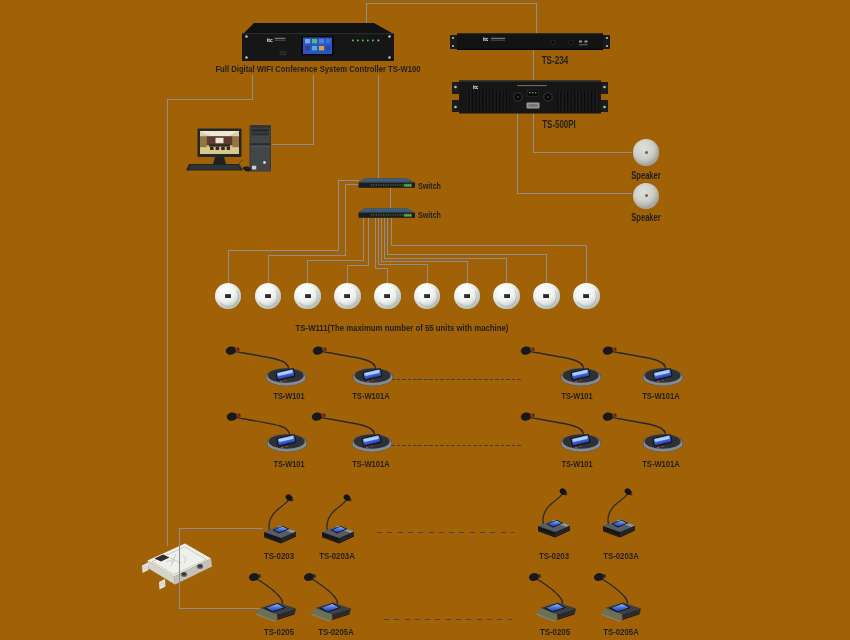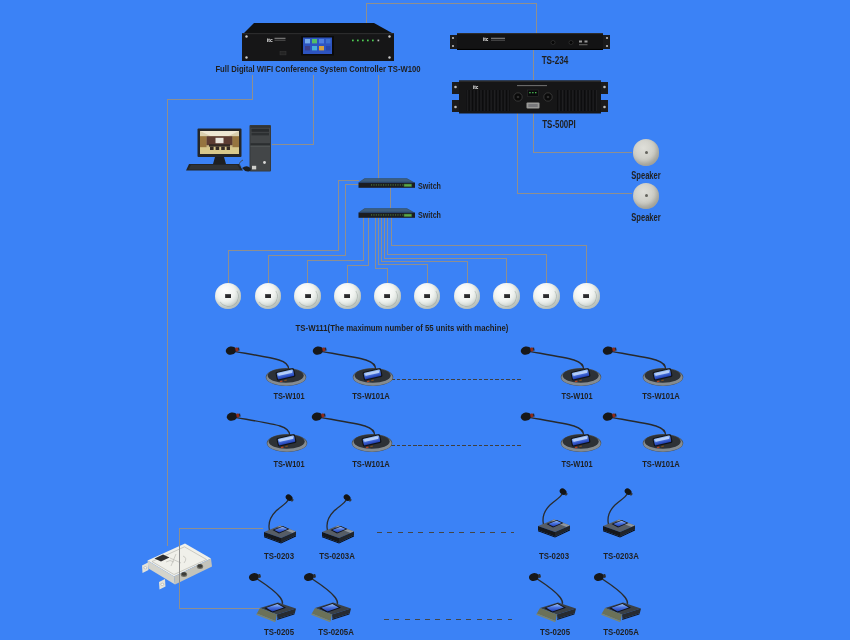--- a/index.html
+++ b/index.html
@@ -1,16 +1,16 @@
 <!DOCTYPE html>
 <html><head>
 <meta charset="utf-8">
 <style>
 html,body{margin:0;padding:0;}
-#c{position:relative;width:850px;height:640px;background:#3b82f6;overflow:hidden;
+#c{position:relative;width:850px;height:640px;background:#a16207;overflow:hidden;
    font-family:"Liberation Sans",sans-serif;}
 .h{position:absolute;height:1px;background:#8f8f8f;}
 .v{position:absolute;width:1px;background:#8f8f8f;}
 .dash{position:absolute;height:1px;background:repeating-linear-gradient(90deg,#3f3f3f 0 3.5px,transparent 3.5px 5.5px);}
 .dash2{position:absolute;height:1.3px;background:repeating-linear-gradient(90deg,#454545 0 5px,transparent 5px 10.3px);}
 .lbl{position:absolute;font-weight:bold;color:#1f1f1f;white-space:nowrap;transform-origin:center;}
 .lbll{position:absolute;font-weight:bold;color:#1f1f1f;white-space:nowrap;transform-origin:left center;}
 .circ{position:absolute;width:26.5px;height:26.5px;border-radius:50%;
   background:radial-gradient(circle at 37% 28%,#fefefe 0%,#f1f4f1 40%,#e0e6e2 65%,#cdd4cf 88%,#c2c9c4 100%);
   box-shadow:inset -2px -3px 4px rgba(148,158,152,.5);}

